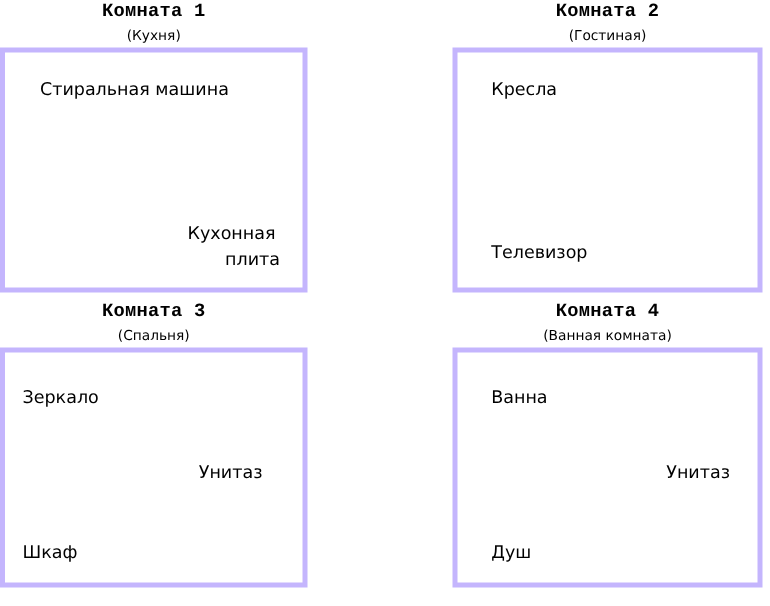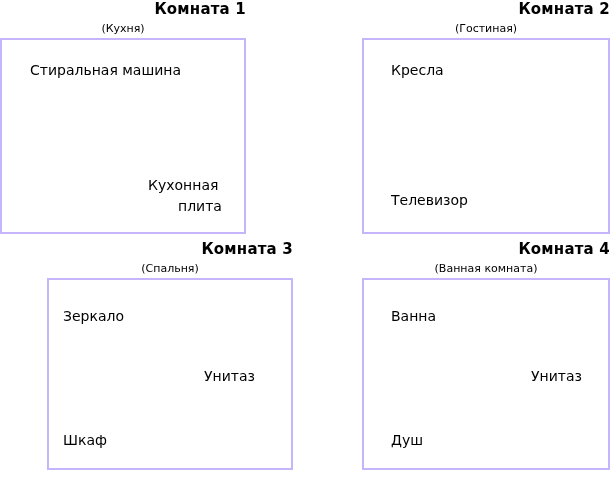--- a/index.html
+++ b/index.html
@@ -16,49 +16,50 @@
   }
   .canvas {
     position: relative;
     width: 616px;
     height: 485px;
   }
   .room {
     position: absolute;
   }
   .room-title {
-    text-align: right;
+    text-align: center;
     font-weight: bold;
     font-size: 15px;
     line-height: 19px;
     letter-spacing: 0.2px;
+    font-family: Liberation Mono, monospace;
   }
   .room-subtitle {
     text-align: center;
     font-weight: normal;
     font-size: 11px;
     line-height: 19px;
   }
   .room-box {
     position: relative;
-    border: 2px solid #c4b5fd;
+    border: 4px solid #c4b5fd;
     box-sizing: border-box;
     background: #ffffff;
   }
   .item {
     position: absolute;
     font-size: 14px;
     line-height: 17px;
     white-space: nowrap;
   }
 
   
   #room-1 { left: 0px;   top: 0px; width: 246px; }
   #room-2 { left: 362px; top: 0px; width: 248px; }
-  #room-3 { left: 0px;   top: 240px; width: 246px; padding-left: 47px; }
+  #room-3 { left: 0px;   top: 240px; width: 246px; }
   #room-4 { left: 362px; top: 240px; width: 248px; }
 
   #room-1 .room-box { height: 196px; }
   #room-2 .room-box { height: 196px; }
   #room-3 .room-box { height: 192px; }
   #room-4 .room-box { height: 192px; }
 </style>
 </head>
 <body>
 

